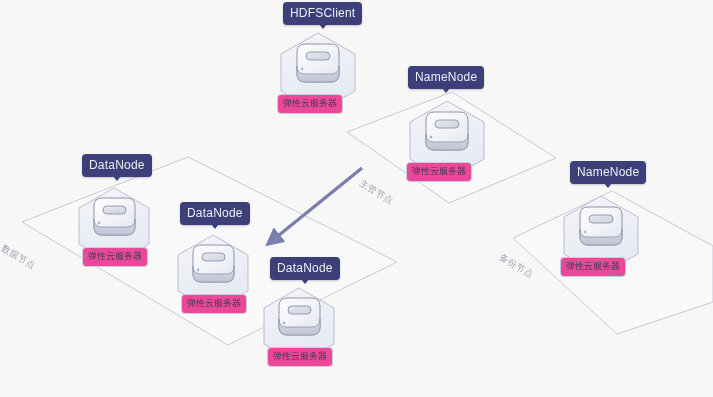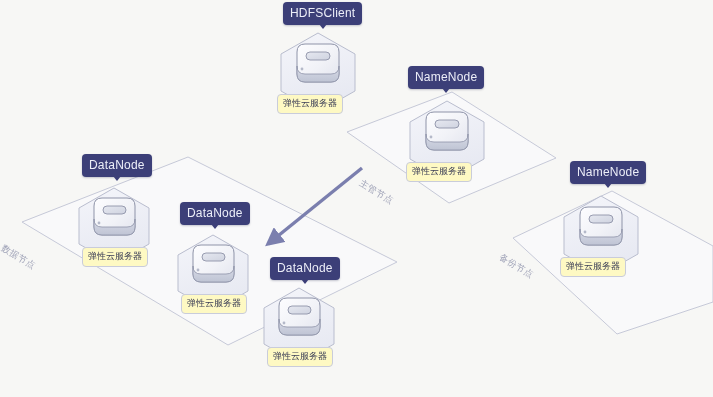--- a/index.html
+++ b/index.html
@@ -33,21 +33,21 @@
     left:50%;margin-left:-4px;bottom:-4px;
     width:0;height:0;
     border-left:4px solid transparent;
     border-right:4px solid transparent;
     border-top:5px solid #3c3f78;
   }
 
   
   .caption{
     position:absolute;
-    background:#fef9c3;
+    background:#ec4899;
     color:#3a3d55;
     font-size:9px;
     line-height:1;
     padding:4px 5px 5px 5px;
     border:1px solid #c9ccdb;
     border-radius:4px;
     white-space:nowrap;
     z-index:35;
   }
 

